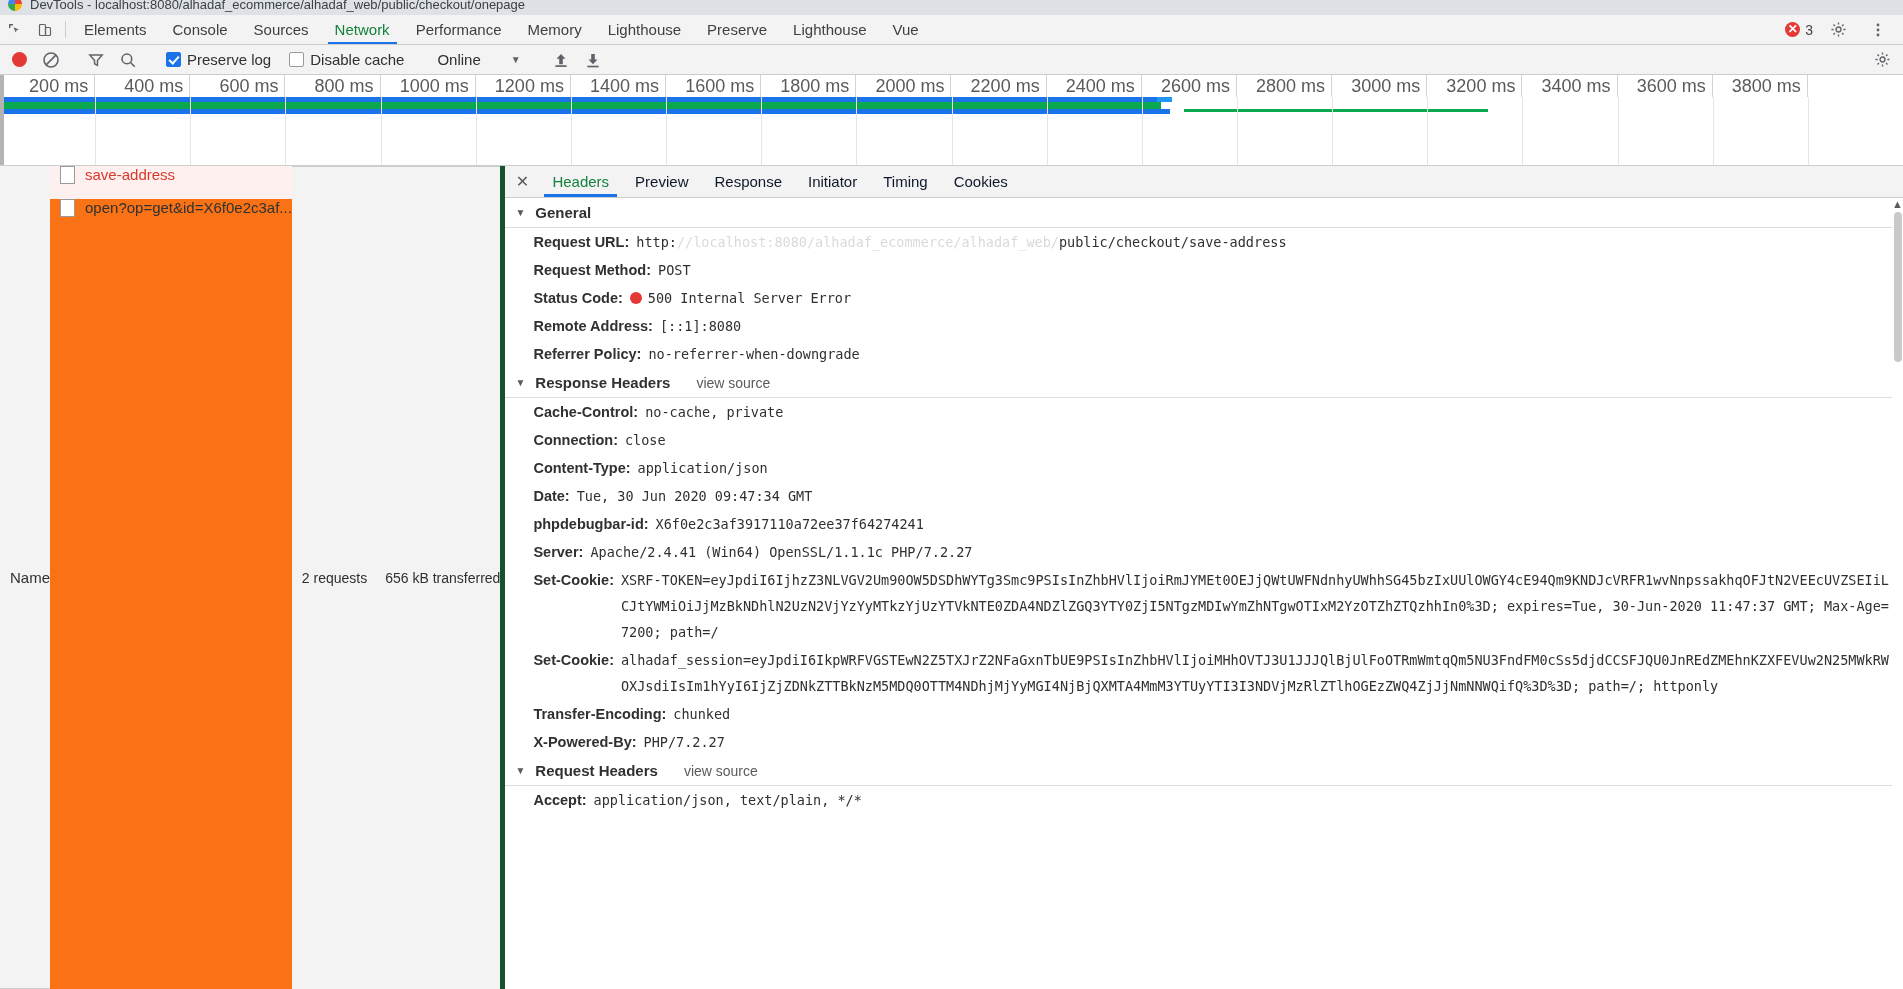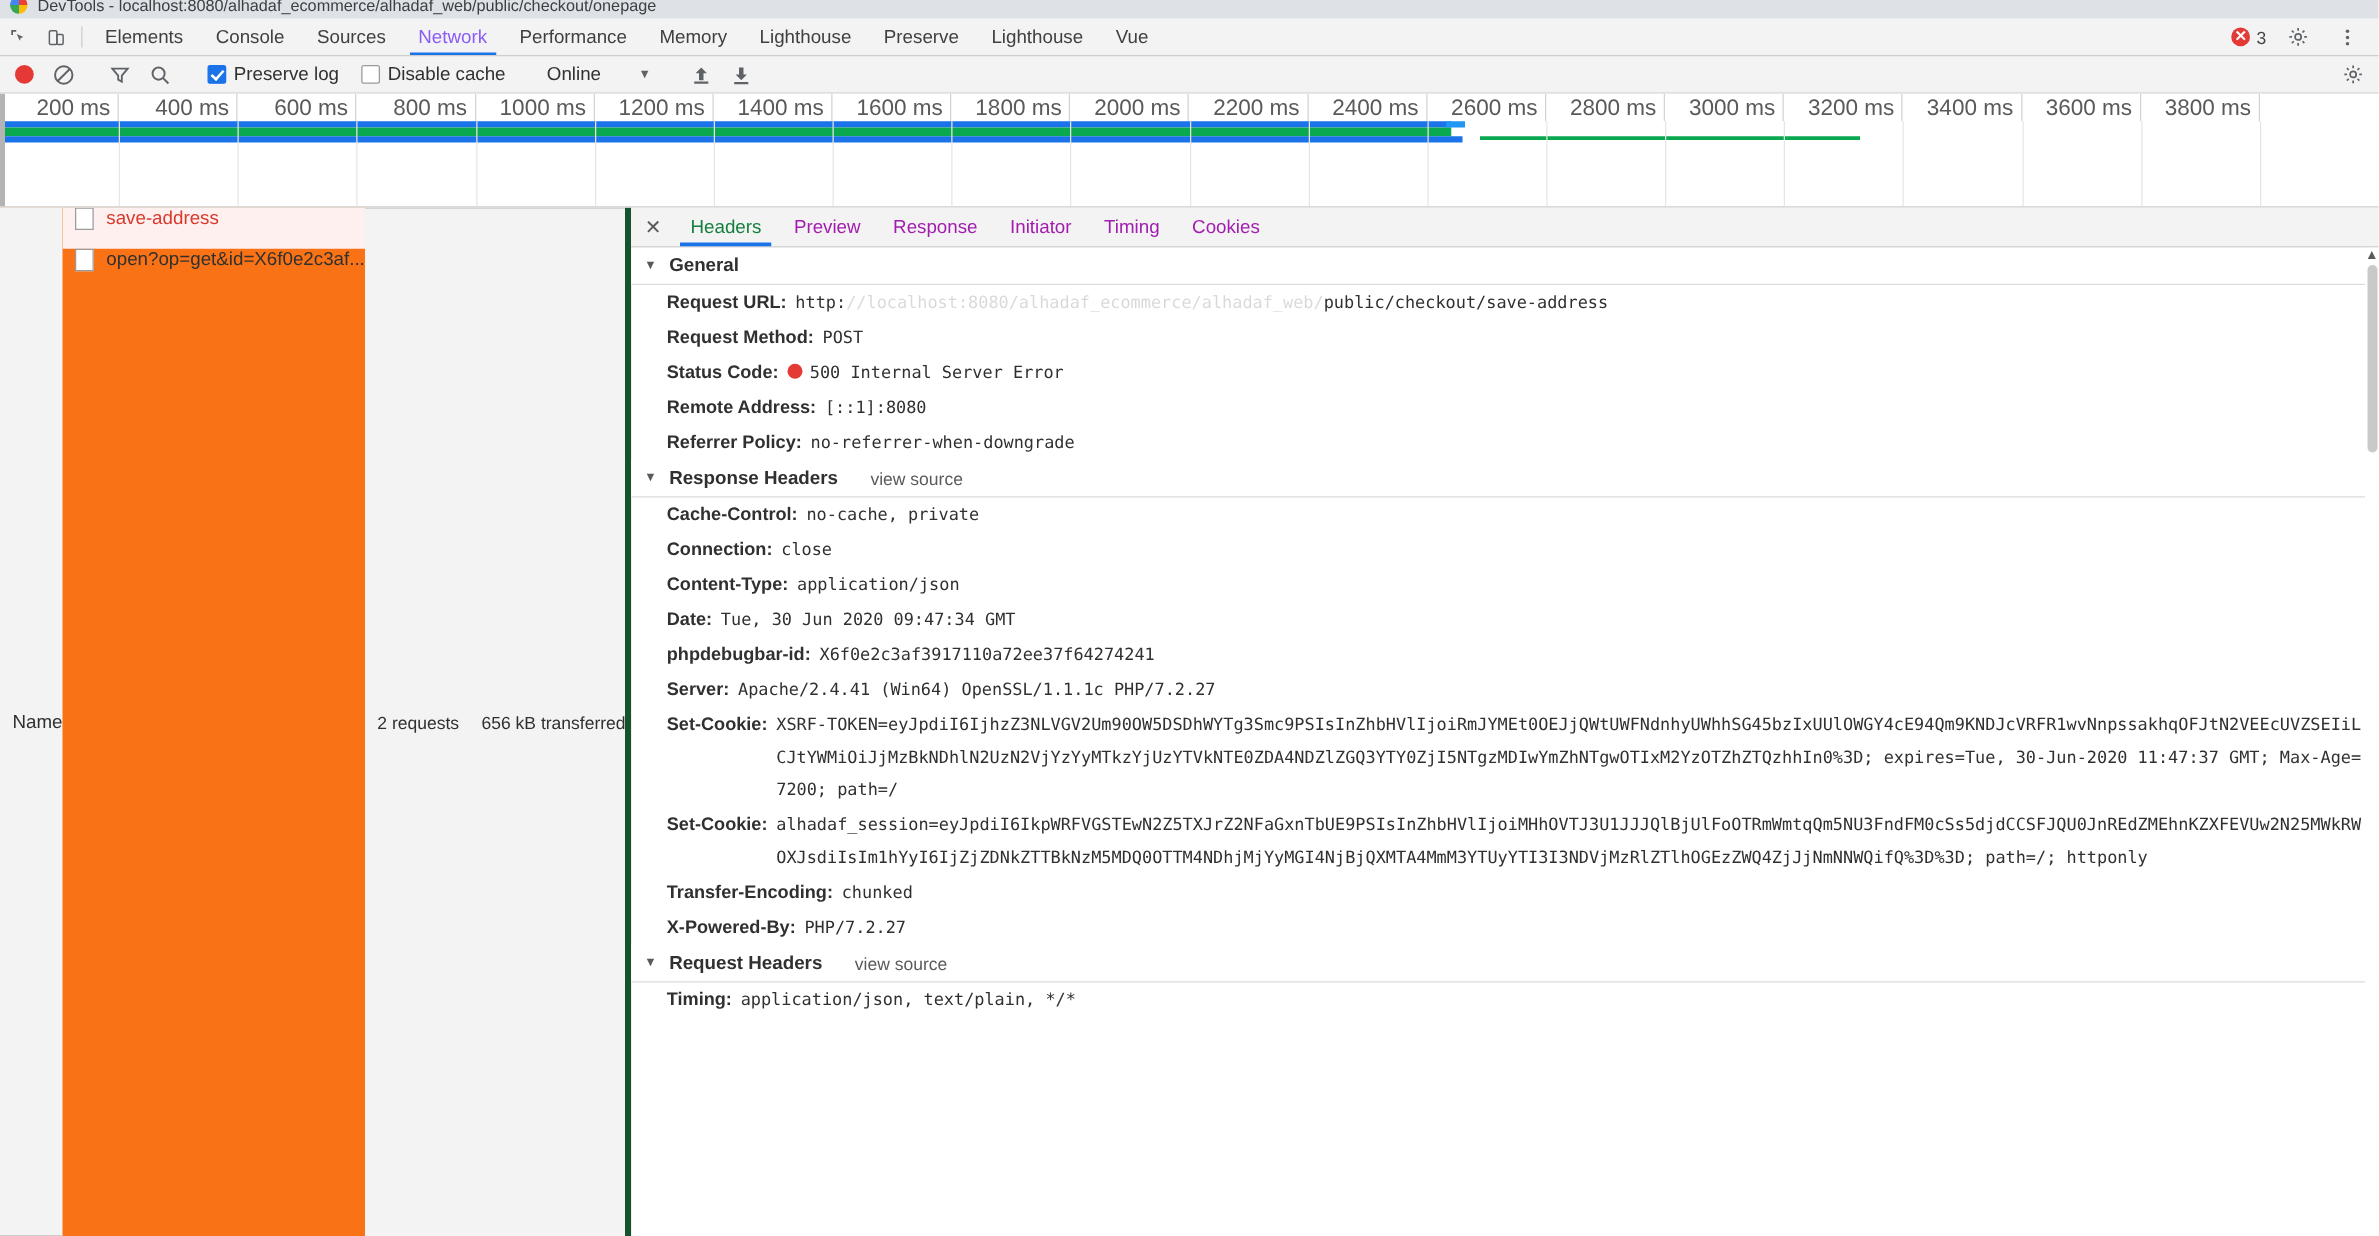--- a/index.html
+++ b/index.html
@@ -40,21 +40,21 @@
   .tool-btn {
     width: 30px; display: flex; align-items: center; justify-content: center;
     cursor: pointer;
   }
   .vsep { width: 1px; background: #cdcdcd; margin: 6px 5px; }
   .dt-tab {
     display: flex; align-items: center; padding: 0 13px;
     font-size: 15px; color: #404040; cursor: pointer; position: relative;
     white-space: nowrap;
   }
-  .dt-tab.active { color: #8b5cf6; }
+  .dt-tab.active { color: #15803d; }
   .dt-tab.active::after {
     content: ""; position: absolute; left: 6px; right: 6px; bottom: 0; height: 2px;
     background: #1a73e8;
   }
   .tabstrip-right {
     margin-left: auto; display: flex; align-items: center; gap: 10px; padding-right: 10px;
   }
   .err-badge { display: flex; align-items: center; gap: 5px; font-size: 14px; color: #444; }
   .err-dot {
     width: 15px; height: 15px; border-radius: 50%; background: #e53935;
@@ -121,21 +121,21 @@
 
   
   .detail { flex: 1 1 auto; display: flex; flex-direction: column; min-width: 0; background: #fff; }
   .detail-tabs {
     flex: 0 0 32px; background: #f3f3f3; border-bottom: 1px solid #cdcdcd;
     display: flex; align-items: stretch;
   }
   .close-x { width: 34px; display: flex; align-items: center; justify-content: center; font-size: 16px; color: #5a5a5a; cursor: pointer; }
   .d-tab {
     display: flex; align-items: center; padding: 0 13px; font-size: 15px;
-    color: #a21caf; cursor: pointer; position: relative; white-space: nowrap;
+    color: #0f172a; cursor: pointer; position: relative; white-space: nowrap;
   }
   .d-tab.active { color: #15803d; }
   .d-tab.active::after {
     content: ""; position: absolute; left: 5px; right: 5px; bottom: 0; height: 3px; background: #1a73e8;
   }
   .detail-body {
     flex: 1 1 auto; overflow: hidden; position: relative;
     padding-bottom: 4px;
   }
   .scroll-inner { padding: 0; }
@@ -443,21 +443,21 @@
             <div class="kv">
               <span class="k">X-Powered-By:</span>
               <span class="v">PHP/7.2.27</span>
             </div>
             <div class="section-head">
               <span class="tri">▼</span>
               <span>Request Headers</span>
               <span class="viewsrc">view source</span>
             </div>
             <div class="kv">
-              <span class="k">Timing:</span>
+              <span class="k">Accept:</span>
               <span class="v">application/json, text/plain, */*</span>
             </div>
           </div>
         <div class="scrollbar">
           <div class="arrow-up">▲</div>
           <div class="thumb"></div>
         </div>
       </div>
     </div>
 

